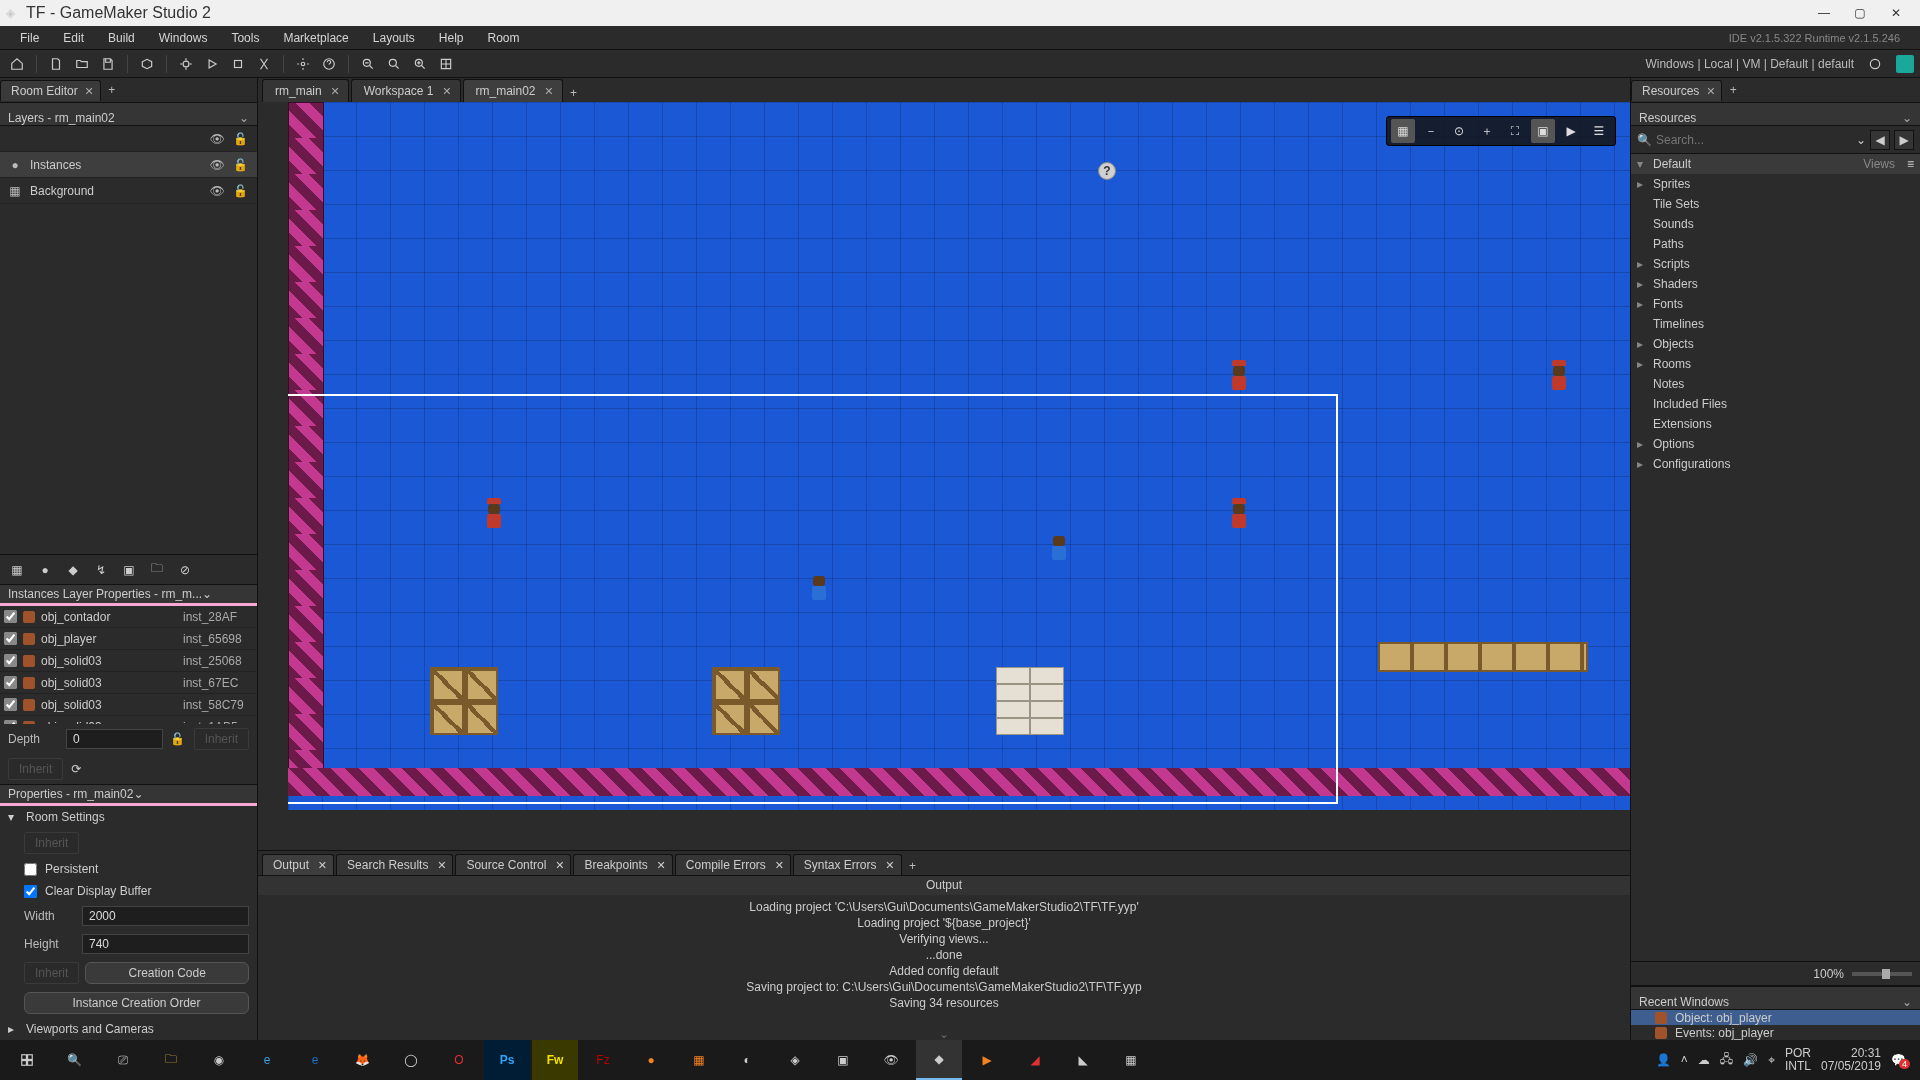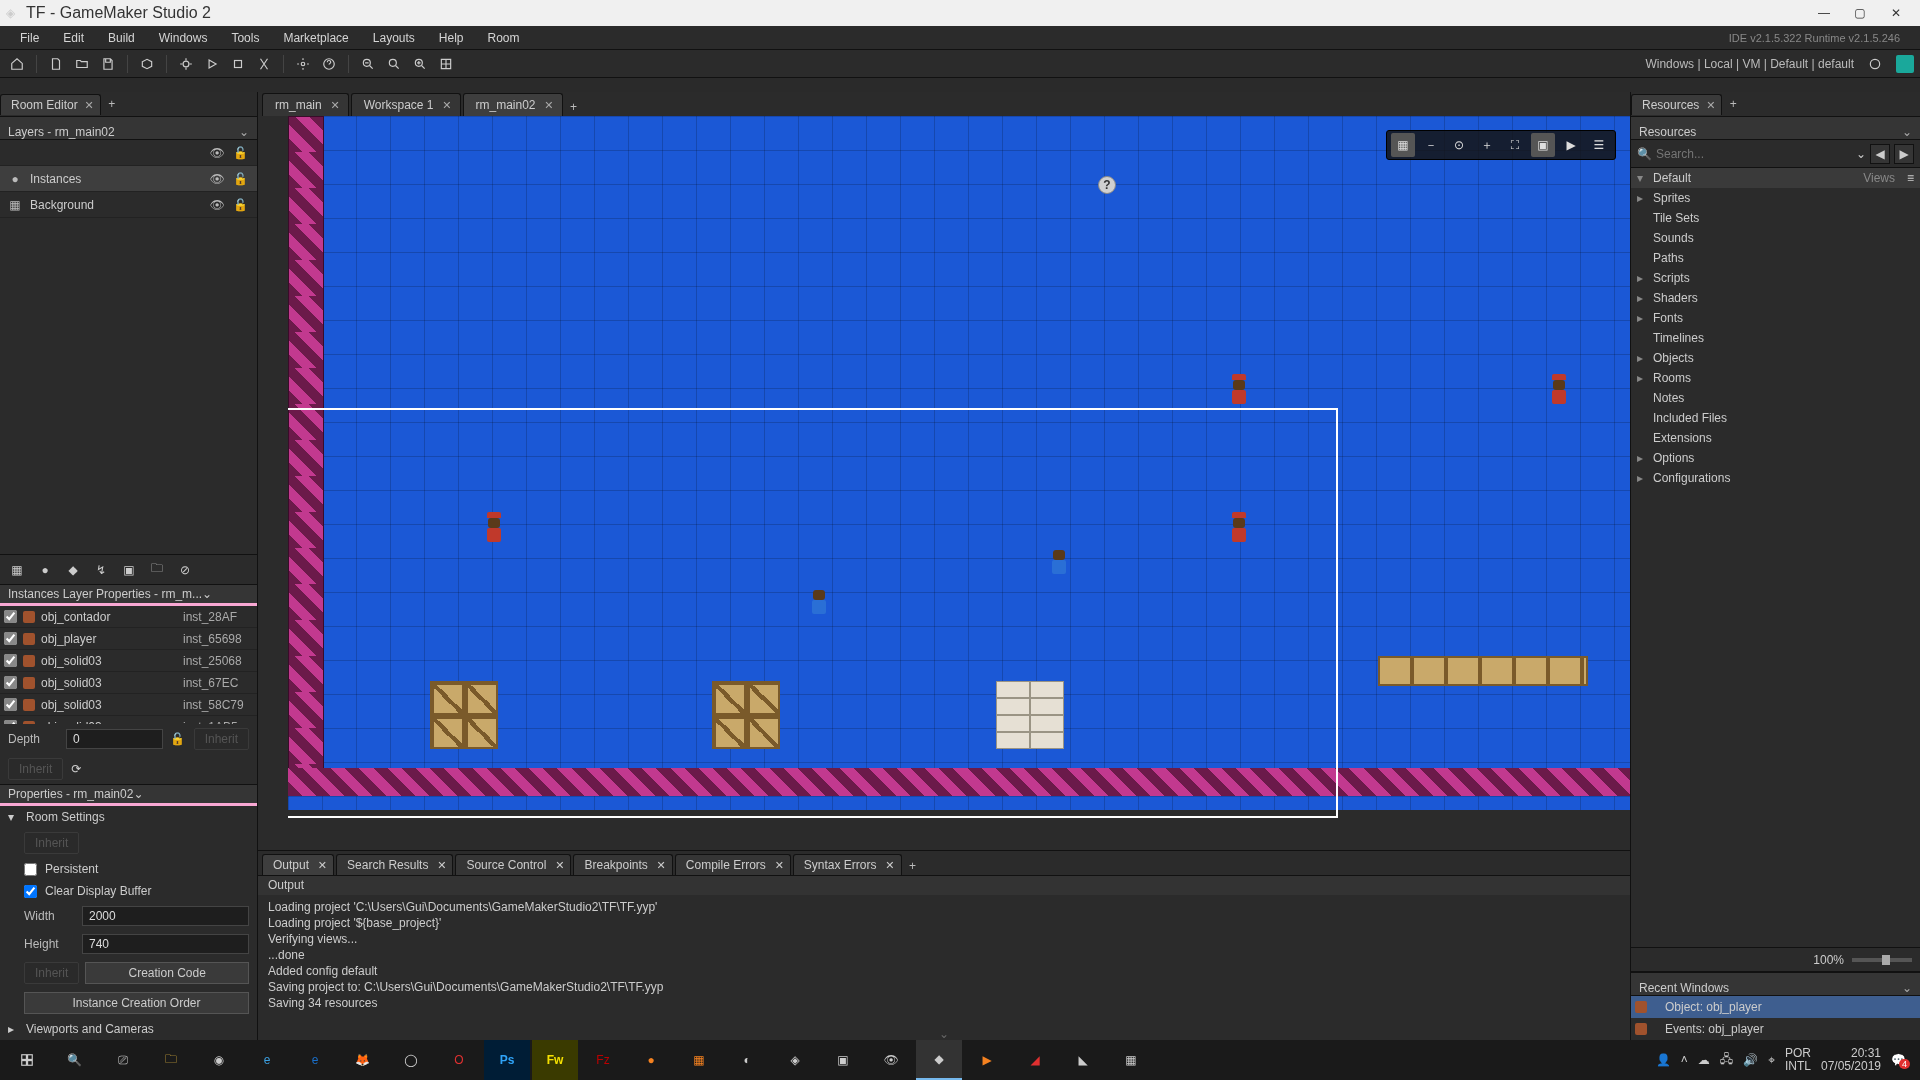--- a/index.html
+++ b/index.html
@@ -10,21 +10,21 @@
 .titlebar .winbtn { width:36px; height:26px; display:flex; align-items:center; justify-content:center; color:#333; }
 .menubar { height:24px; background:#2b2b2b; display:flex; align-items:center; padding:0 10px; gap:4px; border-bottom:1px solid #111; }
 .menubar .mitem { padding:4px 10px; color:#d5d5d5; }
 .menubar .ide-ver { margin-left:auto; color:#888; font-size:11px; padding-right:10px; }
 .toolbar { height:28px; background:#2b2b2b; display:flex; align-items:center; padding:0 6px; gap:4px; border-bottom:1px solid #111; }
 .toolbar .tbtn { width:22px; height:22px; display:flex; align-items:center; justify-content:center; color:#bbb; border-radius:2px; }
 .toolbar .sep { width:1px; height:18px; background:#444; margin:0 4px; }
 .toolbar .spacer { flex:1; }
 .toolbar .target { color:#bbb; font-size:12px; padding:0 6px; }
 .toolbar .badge { width:18px; height:18px; background:#1aa89b; border-radius:2px; margin-left:6px; }
-.main { flex:1; display:flex; min-height:0;margin-top:14px; }
+.main { flex:1; display:flex; min-height:0; }
 .left { width:258px; display:flex; flex-direction:column; background:#2b2b2b; border-right:1px solid #111; }
 .panel-tab { height:24px; display:flex; align-items:center; }
 .ptab { background:#3a3a3a; border:1px solid #111; border-bottom:none; padding:3px 22px 3px 10px; position:relative; color:#d0d0d0; margin-right:2px; border-radius:3px 3px 0 0; }
 .ptab .x { position:absolute; right:6px; top:4px; font-size:11px; color:#aaa; }
 .ptab-add { width:18px; height:18px; display:flex; align-items:center; justify-content:center; color:#bbb; }
 .panel-hdr { height:24px; background:#353535; display:flex; align-items:flex-end; padding:0 8px; border:1px solid #111; border-left:none; border-right:none; }
 .panel-hdr .chev { margin-left:auto; color:#aaa; }
 .layer-row { height:26px; display:flex; align-items:center; padding:0 8px; gap:8px; border-bottom:1px solid #222; }
 .layer-row.sel { background:#3e3e3e; }
 .layer-row .ic { width:14px; height:14px; color:#bbb; display:flex;align-items:center;justify-content:center;}
@@ -37,23 +37,23 @@
 .proplist { background:#2b2b2b; }
 .prop-hdr { height:22px; background:#353535; display:flex; align-items:center; padding:0 8px; border-top:1px solid #111; border-bottom:3px solid #f9a8d4; }
 .inst-row { height:22px; display:flex; align-items:center; padding:0 4px; gap:6px; border-bottom:1px solid #222; }
 .inst-row input[type=checkbox]{accent-color:#888;}
 .inst-row .dot{width:12px;height:12px;background:#a0522d;border-radius:2px;}
 .inst-row .nm{flex:1; white-space:nowrap; overflow:hidden;}
 .inst-row .id{color:#aaa; white-space:nowrap; overflow:hidden; width:70px;}
 .form-row { display:flex; align-items:center; gap:8px; padding:4px 8px; }
 .form-row label{ width:50px; color:#bbb;}
 .form-row .val { background:#1e1e1e; border:1px solid #444; padding:2px 6px; flex:1; color:#ddd; }
-.btn-sm { background:#3a3a3a; border:1px solid #555; padding:3px 10px; color:#ccc; border-radius:0; }
+.btn-sm { background:#3a3a3a; border:1px solid #555; padding:3px 10px; color:#ccc; border-radius:6px; }
 .btn-dis { background:#2a2a2a; border:1px solid #3a3a3a; color:#555; padding:3px 10px; border-radius:2px; }
-.center { flex:1; display:flex; flex-direction:column; min-width:0; background:#7f1d1d; }
+.center { flex:1; display:flex; flex-direction:column; min-width:0; background:#7f1d1d;text-align:center; }
 .wtabs { height:24px; display:flex; align-items:flex-end; padding-left:4px; background:#2b2b2b; }
 .wtab { background:#353535; border:1px solid #111; border-bottom:none; padding:4px 26px 4px 12px; position:relative; color:#aaa; margin-right:2px; border-radius:3px 3px 0 0;}
 .wtab.act { background:#3e3e3e; color:#eee; }
 .wtab .x { position:absolute; right:8px; top:5px; color:#aaa; font-size:11px;}
 .canvas-wrap { flex:1; position:relative; background:#2b2b2b; overflow:hidden; }
 .canvas { position:absolute; top:0; left:30px; right:0; bottom:40px; background:#1b58d6;
   background-image:linear-gradient(rgba(0,0,0,0.18) 1px,transparent 1px),linear-gradient(90deg,rgba(0,0,0,0.18) 1px,transparent 1px);
   background-size:34px 34px; }
 .wall-v{position:absolute;left:0;top:0;bottom:14px;width:36px;
   background:repeating-linear-gradient(45deg,#6b1a4a 0 10px,#c2398f 10px 20px);
@@ -93,21 +93,21 @@
 .search-row .nav{width:20px;height:20px;background:#353535;border:1px solid #111;display:flex;align-items:center;justify-content:center;color:#ccc;}
 .tree{flex:0 0 auto;}
 .tree-row{height:20px;display:flex;align-items:center;padding:0 6px;gap:6px;color:#bbb;}
 .tree-row.hdr{background:#3a3a3a;color:#ddd;}
 .tree-row .arr{width:10px;color:#888;}
 .right-fill{flex:1;}
 .zoom-row{height:24px;display:flex;align-items:center;justify-content:flex-end;padding:0 8px;gap:8px;color:#bbb;border-top:1px solid #111;}
 .zoom-row .slider{width:60px;height:4px;background:#555;position:relative;}
 .zoom-row .slider::after{content:"";position:absolute;left:50%;top:-3px;width:8px;height:10px;background:#aaa;}
 .recent{border-top:1px solid #111;}
-.recent-row{height:22px;display:flex;align-items:center;padding:0 4px;gap:18px;}
+.recent-row{height:15px;display:flex;align-items:center;padding:0 24px;gap:8px;}
 .recent-row.sel{background:#3e5e8f;color:#fff;}
 .recent-row .dot{width:12px;height:12px;background:#a0522d;border-radius:2px;}
 .taskbar{height:40px;background:#1a1a1a;display:flex;align-items:center;padding:0 4px;gap:2px;}
 .taskbar .tb{width:46px;height:40px;display:flex;align-items:center;justify-content:center;}
 .taskbar .tb.act{border-bottom:2px solid #76b9ed;background:#333;}
 .taskbar .tray{margin-left:auto;display:flex;align-items:center;gap:10px;padding:0 10px;color:#ccc;}
 .taskbar .clock{text-align:right;line-height:13px;font-size:11px;}
 svg{width:14px;height:14px;stroke:currentColor;fill:none;stroke-width:2;}
 .qmark{position:absolute;width:18px;height:18px;border-radius:50%;background:#d0d0d0;color:#333;display:flex;align-items:center;justify-content:center;font-weight:bold;font-size:12px;border:1px solid #888;}
 </style>

